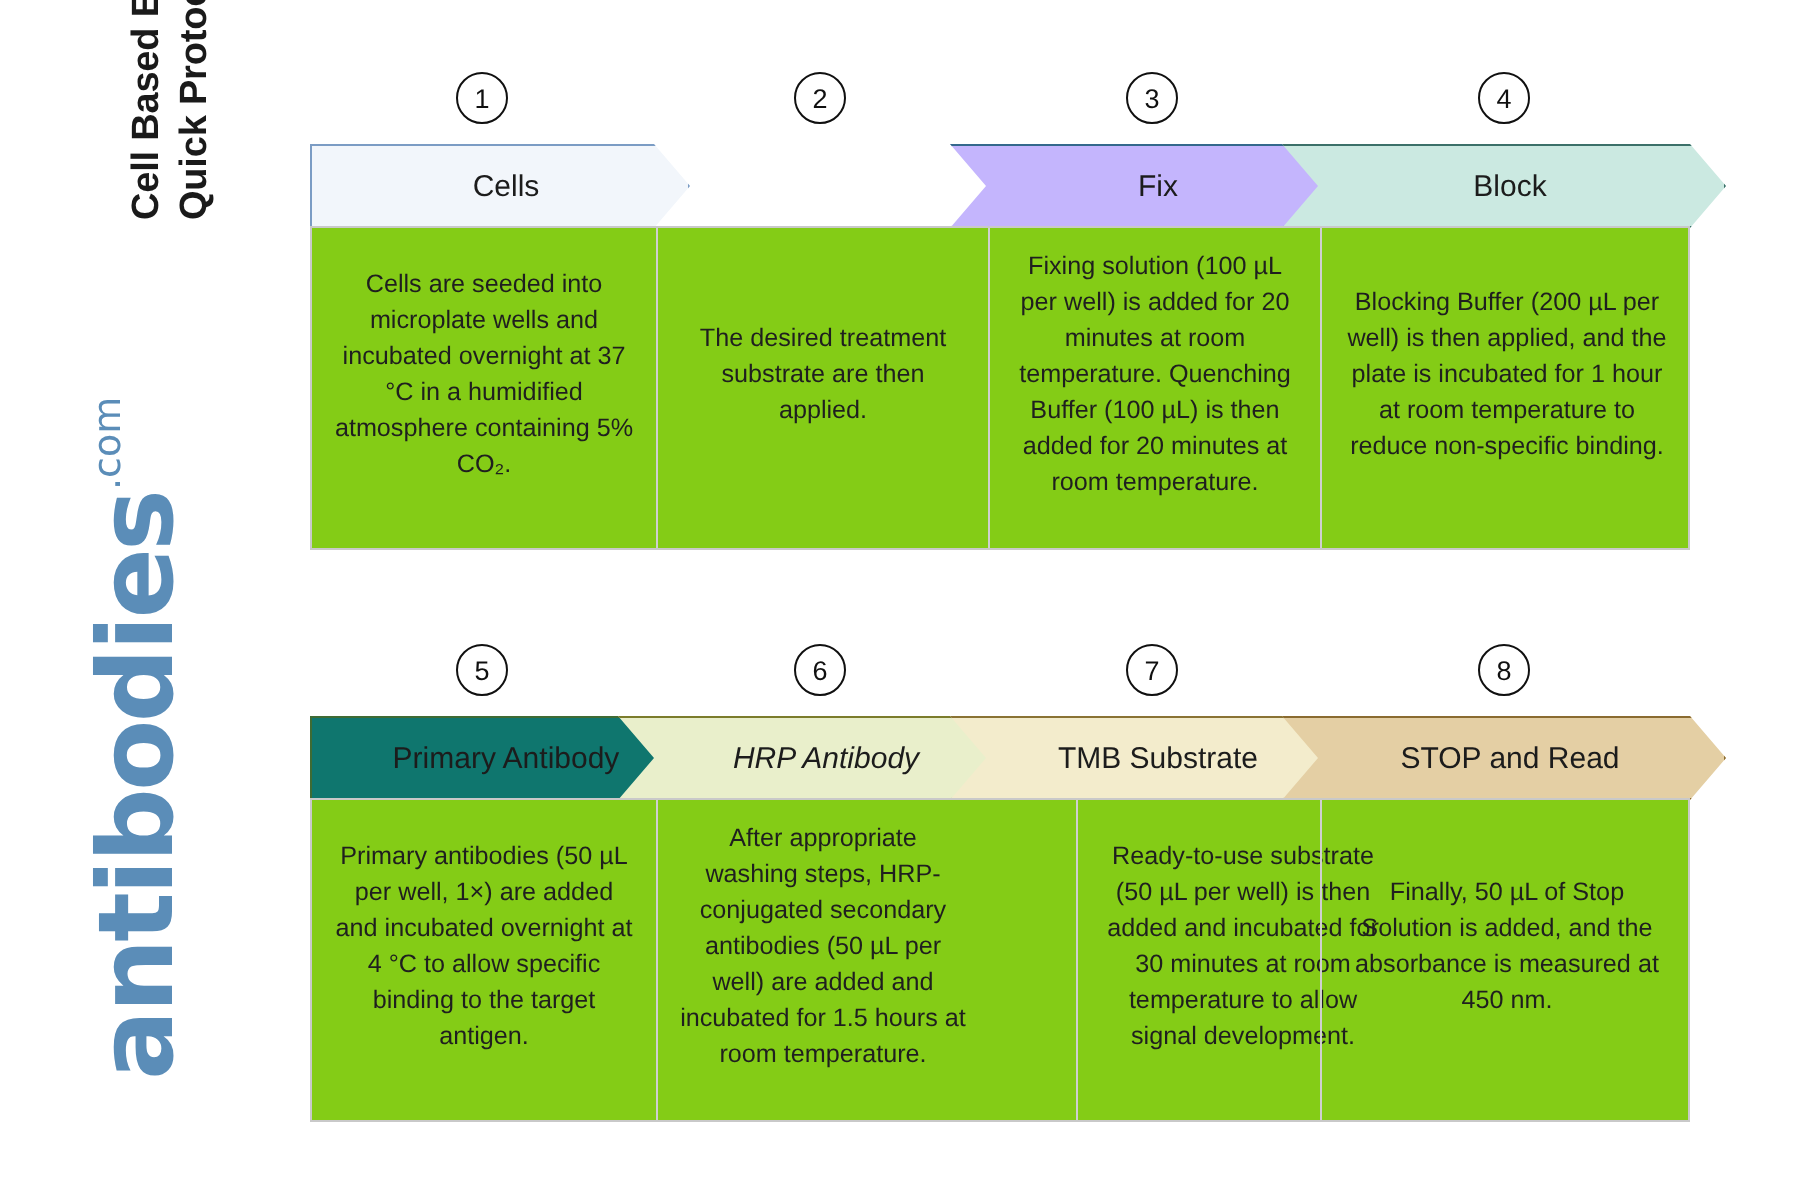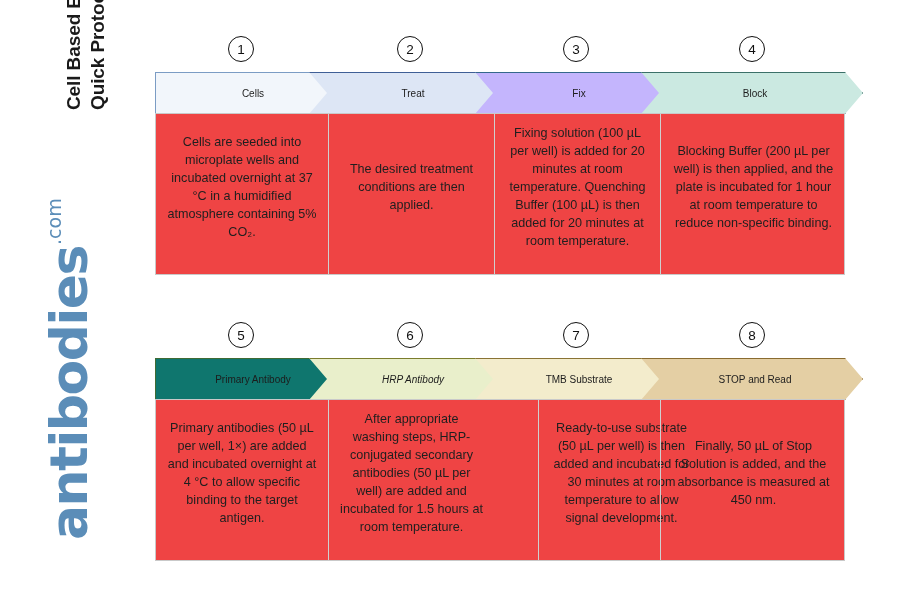--- a/index.html
+++ b/index.html
@@ -108,42 +108,42 @@
     width: 690px;
   }
   .chevron {
     position: absolute;
     top: 0;
     height: 42px;
     box-sizing: border-box;
     display: flex;
     align-items: center;
     justify-content: center;
-    font-size: 10px;
+    font-size: 15px;
     color: #1c1c1c;
     border-width: 1.4px;
     border-style: solid;
   }
   .chevron.first {
     clip-path: polygon(0 0, calc(100% - 18px) 0, 100% 50%, calc(100% - 18px) 100%, 0 100%);
   }
   .chevron.mid {
     clip-path: polygon(0 0, calc(100% - 18px) 0, 100% 50%, calc(100% - 18px) 100%, 0 100%, 18px 50%);
   }
   .chevron-label {
     padding-left: 6px;
     white-space: nowrap;
   }
 
   
   .body-band {
     position: relative;
     width: 690px;
     height: 162px;
-    background: #ef4444;
+    background: #84cc16;
     border: 1.5px solid #c9c9c9;
     box-sizing: border-box;
     margin-top: -1px;
   }
   .body-cell {
     position: absolute;
     top: 0;
     height: 160px;
     box-sizing: border-box;
     display: flex;
@@ -178,36 +178,33 @@
   <div class="number-strip">
       <div class="number-strip-item step-number" style="left: 86px;">1</div>
       <div class="number-strip-item step-number" style="left: 255px;">2</div>
       <div class="number-strip-item step-number" style="left: 421px;">3</div>
       <div class="number-strip-item step-number" style="left: 597px;">4</div>
     </div>
   <div class="chevron-band">
       <div class="chevron first" style="left: 0px; width: 190px; background: rgb(242, 246, 251); border-color: rgb(123, 156, 196);">
         <span class="chevron-label">Cells</span>
       </div>
-      <div class="chevron mid" style="left: 154px; width: 202px; background: rgb(221, 230, 245); border-color: rgb(63, 95, 150);">
-        <span class="chevron-label">Treat</span>
-      </div>
       <div class="chevron mid" style="left: 320px; width: 202px; background: #c4b5fd; border-color: rgb(52, 104, 140);">
         <span class="chevron-label">Fix</span>
       </div>
       <div class="chevron mid" style="left: 486px; width: 222px; background: rgb(203, 233, 225); border-color: rgb(60, 112, 105);">
         <span class="chevron-label">Block</span>
       </div>
     </div>
   <div class="body-band">
       <div class="body-cell" style="left: 0px; width: 172px;">
         <div class="body-text">Cells are seeded into microplate wells and incubated overnight at 37 °C in a humidified atmosphere containing 5% CO₂.</div>
       </div>
       <div class="body-cell" style="left: 172px; width: 166px;">
-        <div class="body-text">The desired treatment conditions are then applied.</div>
+        <div class="body-text">The desired treatment substrate are then applied.</div>
       </div>
       <div class="body-cell" style="left: 338px; width: 166px;">
         <div class="body-text">Fixing solution (100 µL per well) is added for 20 minutes at room temperature. Quenching Buffer (100 µL) is then added for 20 minutes at room temperature.</div>
       </div>
       <div class="body-cell" style="left: 504px; width: 186px;">
         <div class="body-text">Blocking Buffer (200 µL per well) is then applied, and the plate is incubated for 1 hour at room temperature to reduce non-specific binding.</div>
       </div>
     </div>
 </div>
 

